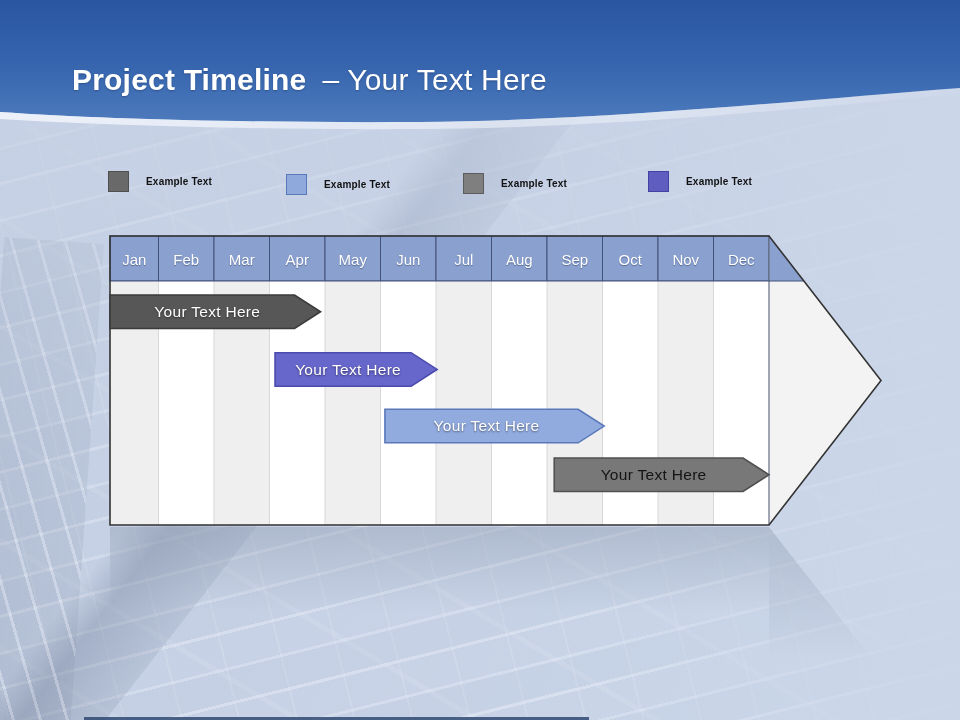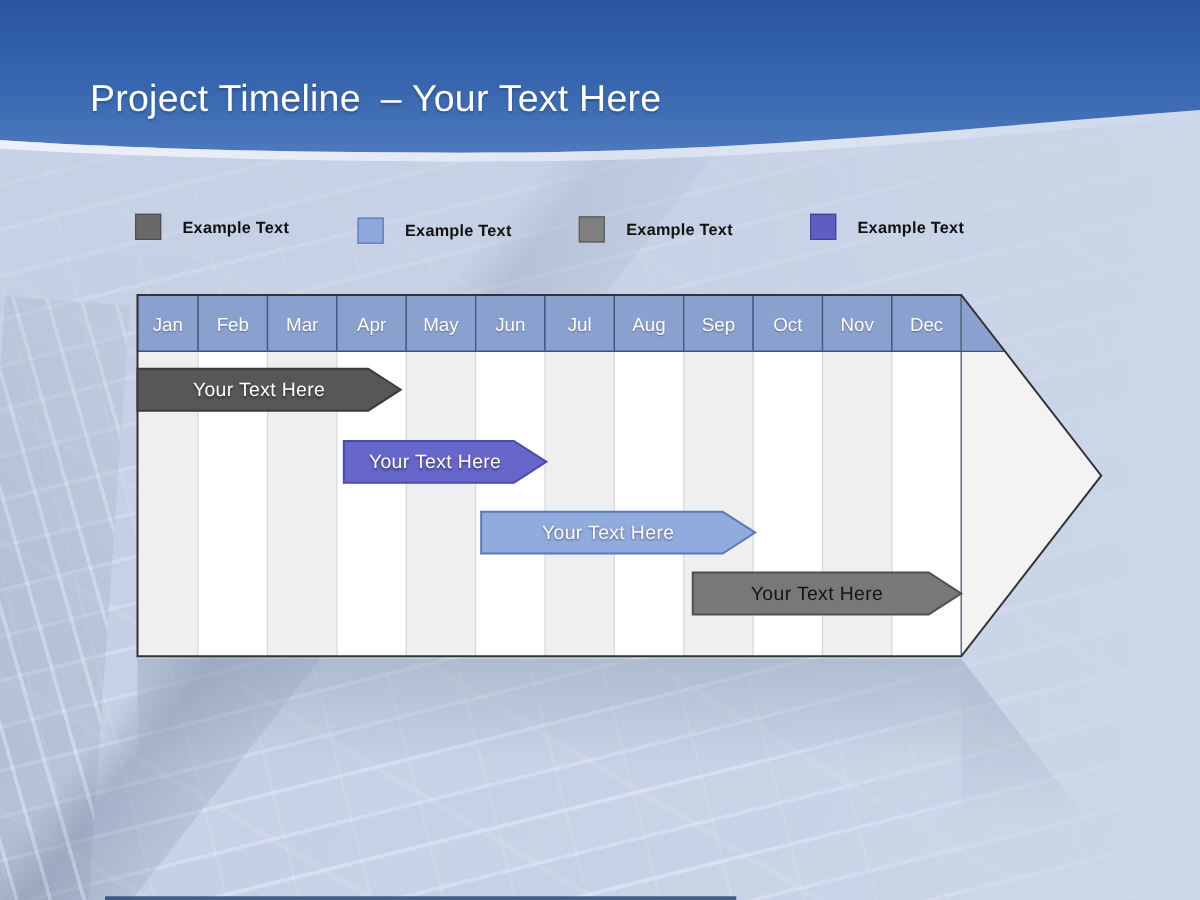--- a/index.html
+++ b/index.html
@@ -41,26 +41,26 @@
     background:linear-gradient(270deg, rgba(203,214,233,.95) 0%, rgba(203,214,233,.55) 18%, rgba(203,214,233,0) 40%);
   }
   .bottom-strip{position:absolute;left:84px;bottom:0;width:505px;height:3px;background:#26406b;opacity:.8;}
   
   .wave{position:absolute;left:0;top:0;width:960px;height:150px;}
   
   .title{
     position:absolute;left:72px;top:62px;color:#ffffff;font-size:30px;line-height:36px;
     white-space:nowrap;text-shadow:0 1px 2px rgba(18,34,70,.35);letter-spacing:.2px;
   }
-  .title .bold{font-weight:400;margin-top:19px;}
+  .title .bold{font-weight:700;margin-top:19px;}
   .title .reg{font-weight:400;margin-left:16px;}
   
   .legend-item{position:absolute;display:flex;align-items:center;gap:17px;height:22px;}
   .legend-item .swatch{width:21px;height:21px;border:1.5px solid #555;box-sizing:border-box;flex:0 0 auto;}
-  .legend-item .lab{font-size:13px;font-weight:700;color:#111;letter-spacing:.2px;white-space:nowrap;}
+  .legend-item .lab{font-size:10px;font-weight:700;color:#111;letter-spacing:.2px;white-space:nowrap;}
   .li-0{left:108px;top:170px;}
   .li-1{left:286px;top:173px;}
   .li-2{left:463px;top:172px;}
   .li-3{left:648px;top:170px;}
   
   .tl{position:absolute;left:0;top:0;width:960px;height:720px;}
   .pentagon-base{fill:#f3f3f4;}
   .pentagon-outline{fill:none;stroke:#333333;stroke-width:1.6px;}
   .month-label{font:15px "Liberation Sans",sans-serif;fill:#ffffff;text-shadow:0 1px 1px rgba(44,58,92,.55);}
   .bar-label{font:15.5px "Liberation Sans",sans-serif;letter-spacing:.3px;}

